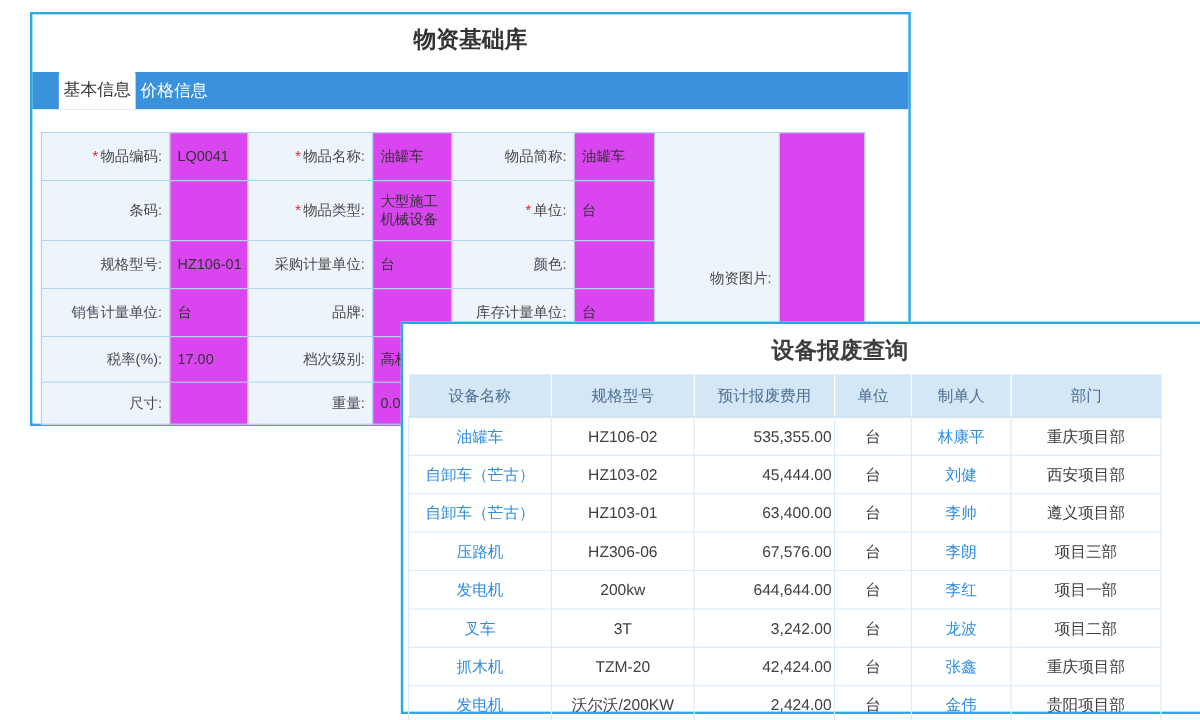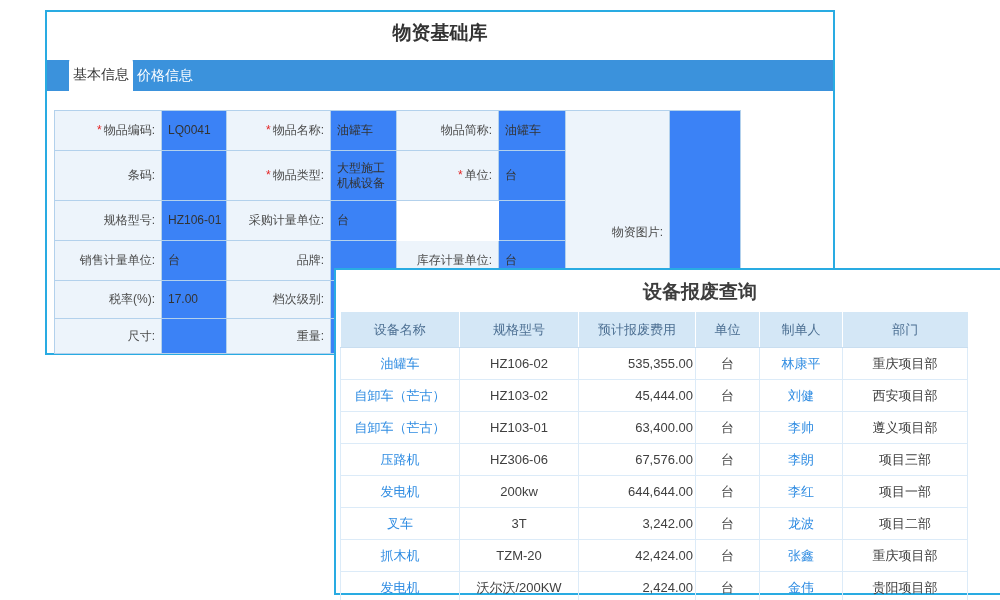--- a/index.html
+++ b/index.html
@@ -3,21 +3,21 @@
 <meta charset="utf-8">
 <style>
   html,body { margin:0; padding:0; }
   body {
     width:1000px; height:600px; position:relative; background:#fff;
     font-family:"Liberation Sans", sans-serif; overflow:hidden;
   }
   .panel { position:absolute; background:#fff; border:2px solid #29abe2; box-sizing:border-box; }
 
   
-  #panel1 { left:25px; top:10px; width:790px; height:345px; z-index:1;margin-left:20px; }
+  #panel1 { left:25px; top:10px; width:734px; height:345px; z-index:1; }
   .p1-title {
     position:absolute; top:8px; left:0; right:0; text-align:center;
     font-size:19px; font-weight:bold; color:#333;
   }
   .tabbar { position:absolute; top:48px; left:0; right:0; height:31px; background:#3b92dc; }
   .tab {
     position:absolute; bottom:0; height:31px; line-height:31px; width:64px;
     text-align:center; font-size:14px; cursor:pointer; color:#fff;
   }
   .tab.active {
@@ -33,21 +33,21 @@
   }
   .fcell {
     border-right:1px solid #b3d1ec; border-bottom:1px solid #b3d1ec;
     box-sizing:border-box; display:flex; align-items:center;
     font-size:12px; overflow:hidden; line-height:1.25;
   }
   .flabel {
     background:#edf4fb; justify-content:flex-end; padding:0 6px 0 3px;
     color:#4a4a4a; text-align:right;
   }
-  .fvalue { background:#3b82f6; padding:0 3px 0 6px; color:#333; }
+  .fvalue { background:#d946ef; padding:0 3px 0 6px; color:#333; }
   .star { color:#e42525; margin-right:2px; }
 
   
   #panel2 { left:334px; top:268px; width:732px; height:327px; z-index:5; }
   .p2-title {
     position:absolute; top:9px; left:0; right:0; text-align:center;
     font-size:19px; font-weight:bold; color:#3d3d3d;
   }
   #scrap-table {
     position:absolute; left:4px; top:42px; width:628px;
@@ -106,20 +106,23 @@
       </div>
       <div class="fcell fvalue" style="grid-area: 2 / 6;">台</div>
       <div class="fcell flabel" style="grid-area: 3 / 1;">
         <span>规格型号:</span>
       </div>
       <div class="fcell fvalue" style="grid-area: 3 / 2;">HZ106-01</div>
       <div class="fcell flabel" style="grid-area: 3 / 3;">
         <span>采购计量单位:</span>
       </div>
       <div class="fcell fvalue" style="grid-area: 3 / 4;">台</div>
+      <div class="fcell flabel" style="grid-area: 3 / 5;">
+        <span>颜色:</span>
+      </div>
       <div class="fcell fvalue" style="grid-area: 3 / 6;"></div>
       <div class="fcell flabel" style="grid-area: 4 / 1;">
         <span>销售计量单位:</span>
       </div>
       <div class="fcell fvalue" style="grid-area: 4 / 2;">台</div>
       <div class="fcell flabel" style="grid-area: 4 / 3;">
         <span>品牌:</span>
       </div>
       <div class="fcell fvalue" style="grid-area: 4 / 4;"></div>
       <div class="fcell flabel" style="grid-area: 4 / 5;">

